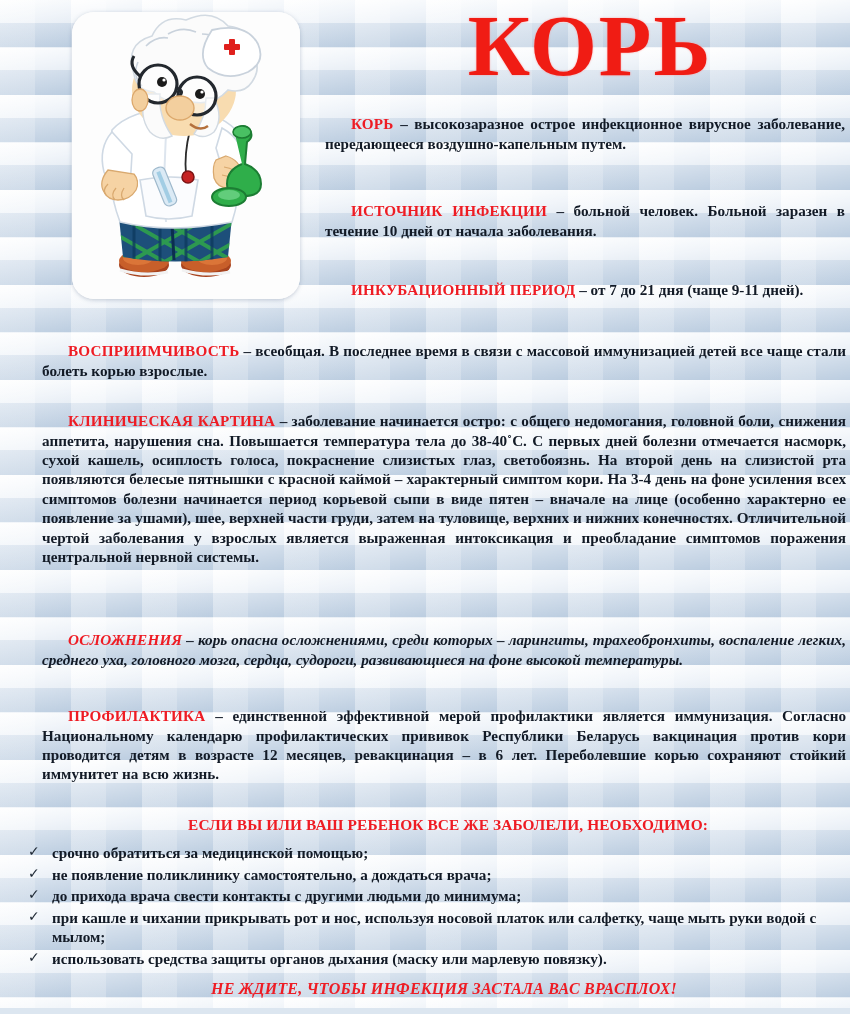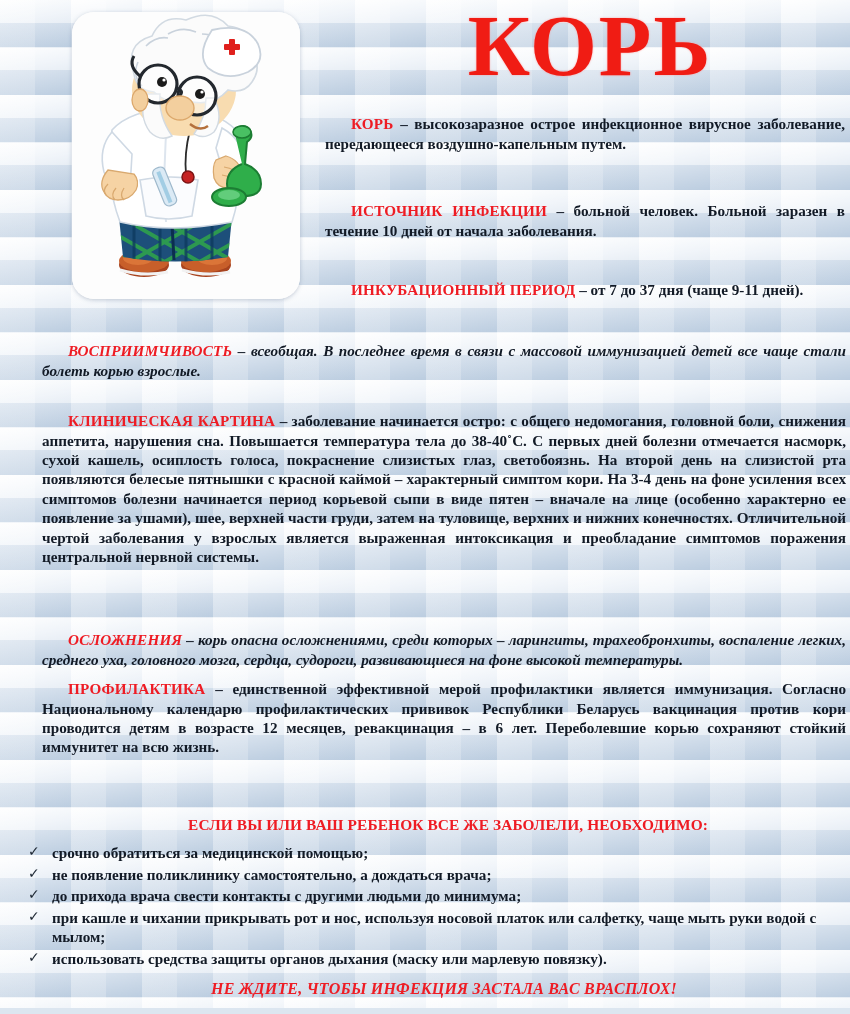--- a/index.html
+++ b/index.html
@@ -108,24 +108,24 @@
   .para .lead {
     color: #ee1c24;
     font-weight: bold;
     letter-spacing: .2px;
   }
 
   
   #p-def      { top: 99px;  }
   #p-source   { top: 186px; }
   #p-incub    { top: 265px; }
-  #p-suscept  { top: 326px; font-style: italic; }
+  #p-suscept  { top: 326px; }
   #p-clinical { top: 396px; }
   #p-compl    { top: 615px; font-style: italic; }
-  #p-prophy   { top: 664px; }
+  #p-prophy   { top: 691px; }
 
   
   .check-head {
     position: absolute;
     left: 46px;
     top: 815px;
     width: 804px;
     text-align: center;
     color: #ee1c24;
     font-weight: bold;
@@ -302,21 +302,21 @@
 
     <p class="para narrow" id="p-def">
       <span class="lead">КОРЬ</span><span> – высокозаразное острое инфекционное вирусное заболевание, передающееся воздушно-капельным путем.</span>
     </p>
 
     <p class="para narrow" id="p-source">
       <span class="lead">ИСТОЧНИК ИНФЕКЦИИ</span><span> – больной человек. Больной заразен в течение 10 дней от начала заболевания.</span>
     </p>
 
     <p class="para narrow" id="p-incub">
-      <span class="lead">ИНКУБАЦИОННЫЙ ПЕРИОД</span><span> – от 7 до 37 дня (чаще 9-11 дней).</span>
+      <span class="lead">ИНКУБАЦИОННЫЙ ПЕРИОД</span><span> – от 7 до 21 дня (чаще 9-11 дней).</span>
     </p>
 
     <p class="para wide" id="p-suscept">
       <span class="lead">ВОСПРИИМЧИВОСТЬ</span><span> – всеобщая. В последнее время в связи с массовой иммунизацией детей все чаще стали болеть корью взрослые.</span>
     </p>
 
     <p class="para wide" id="p-clinical">
       <span class="lead">КЛИНИЧЕСКАЯ КАРТИНА</span><span> – заболевание начинается остро: с общего недомогания, головной боли, снижения аппетита, нарушения сна. Повышается температура тела до 38-40˚С. С первых дней болезни отмечается насморк, сухой кашель, осиплость голоса, покраснение слизистых глаз, светобоязнь. На второй день на слизистой рта появляются белесые пятнышки с красной каймой – характерный симптом кори. На 3-4 день на фоне усиления всех симптомов болезни начинается период корьевой сыпи в виде пятен – вначале на лице (особенно характерно ее появление за ушами), шее, верхней части груди, затем на туловище, верхних и нижних конечностях. Отличительной чертой заболевания у взрослых является выраженная интоксикация и преобладание симптомов поражения центральной нервной системы.</span>
     </p>
 

